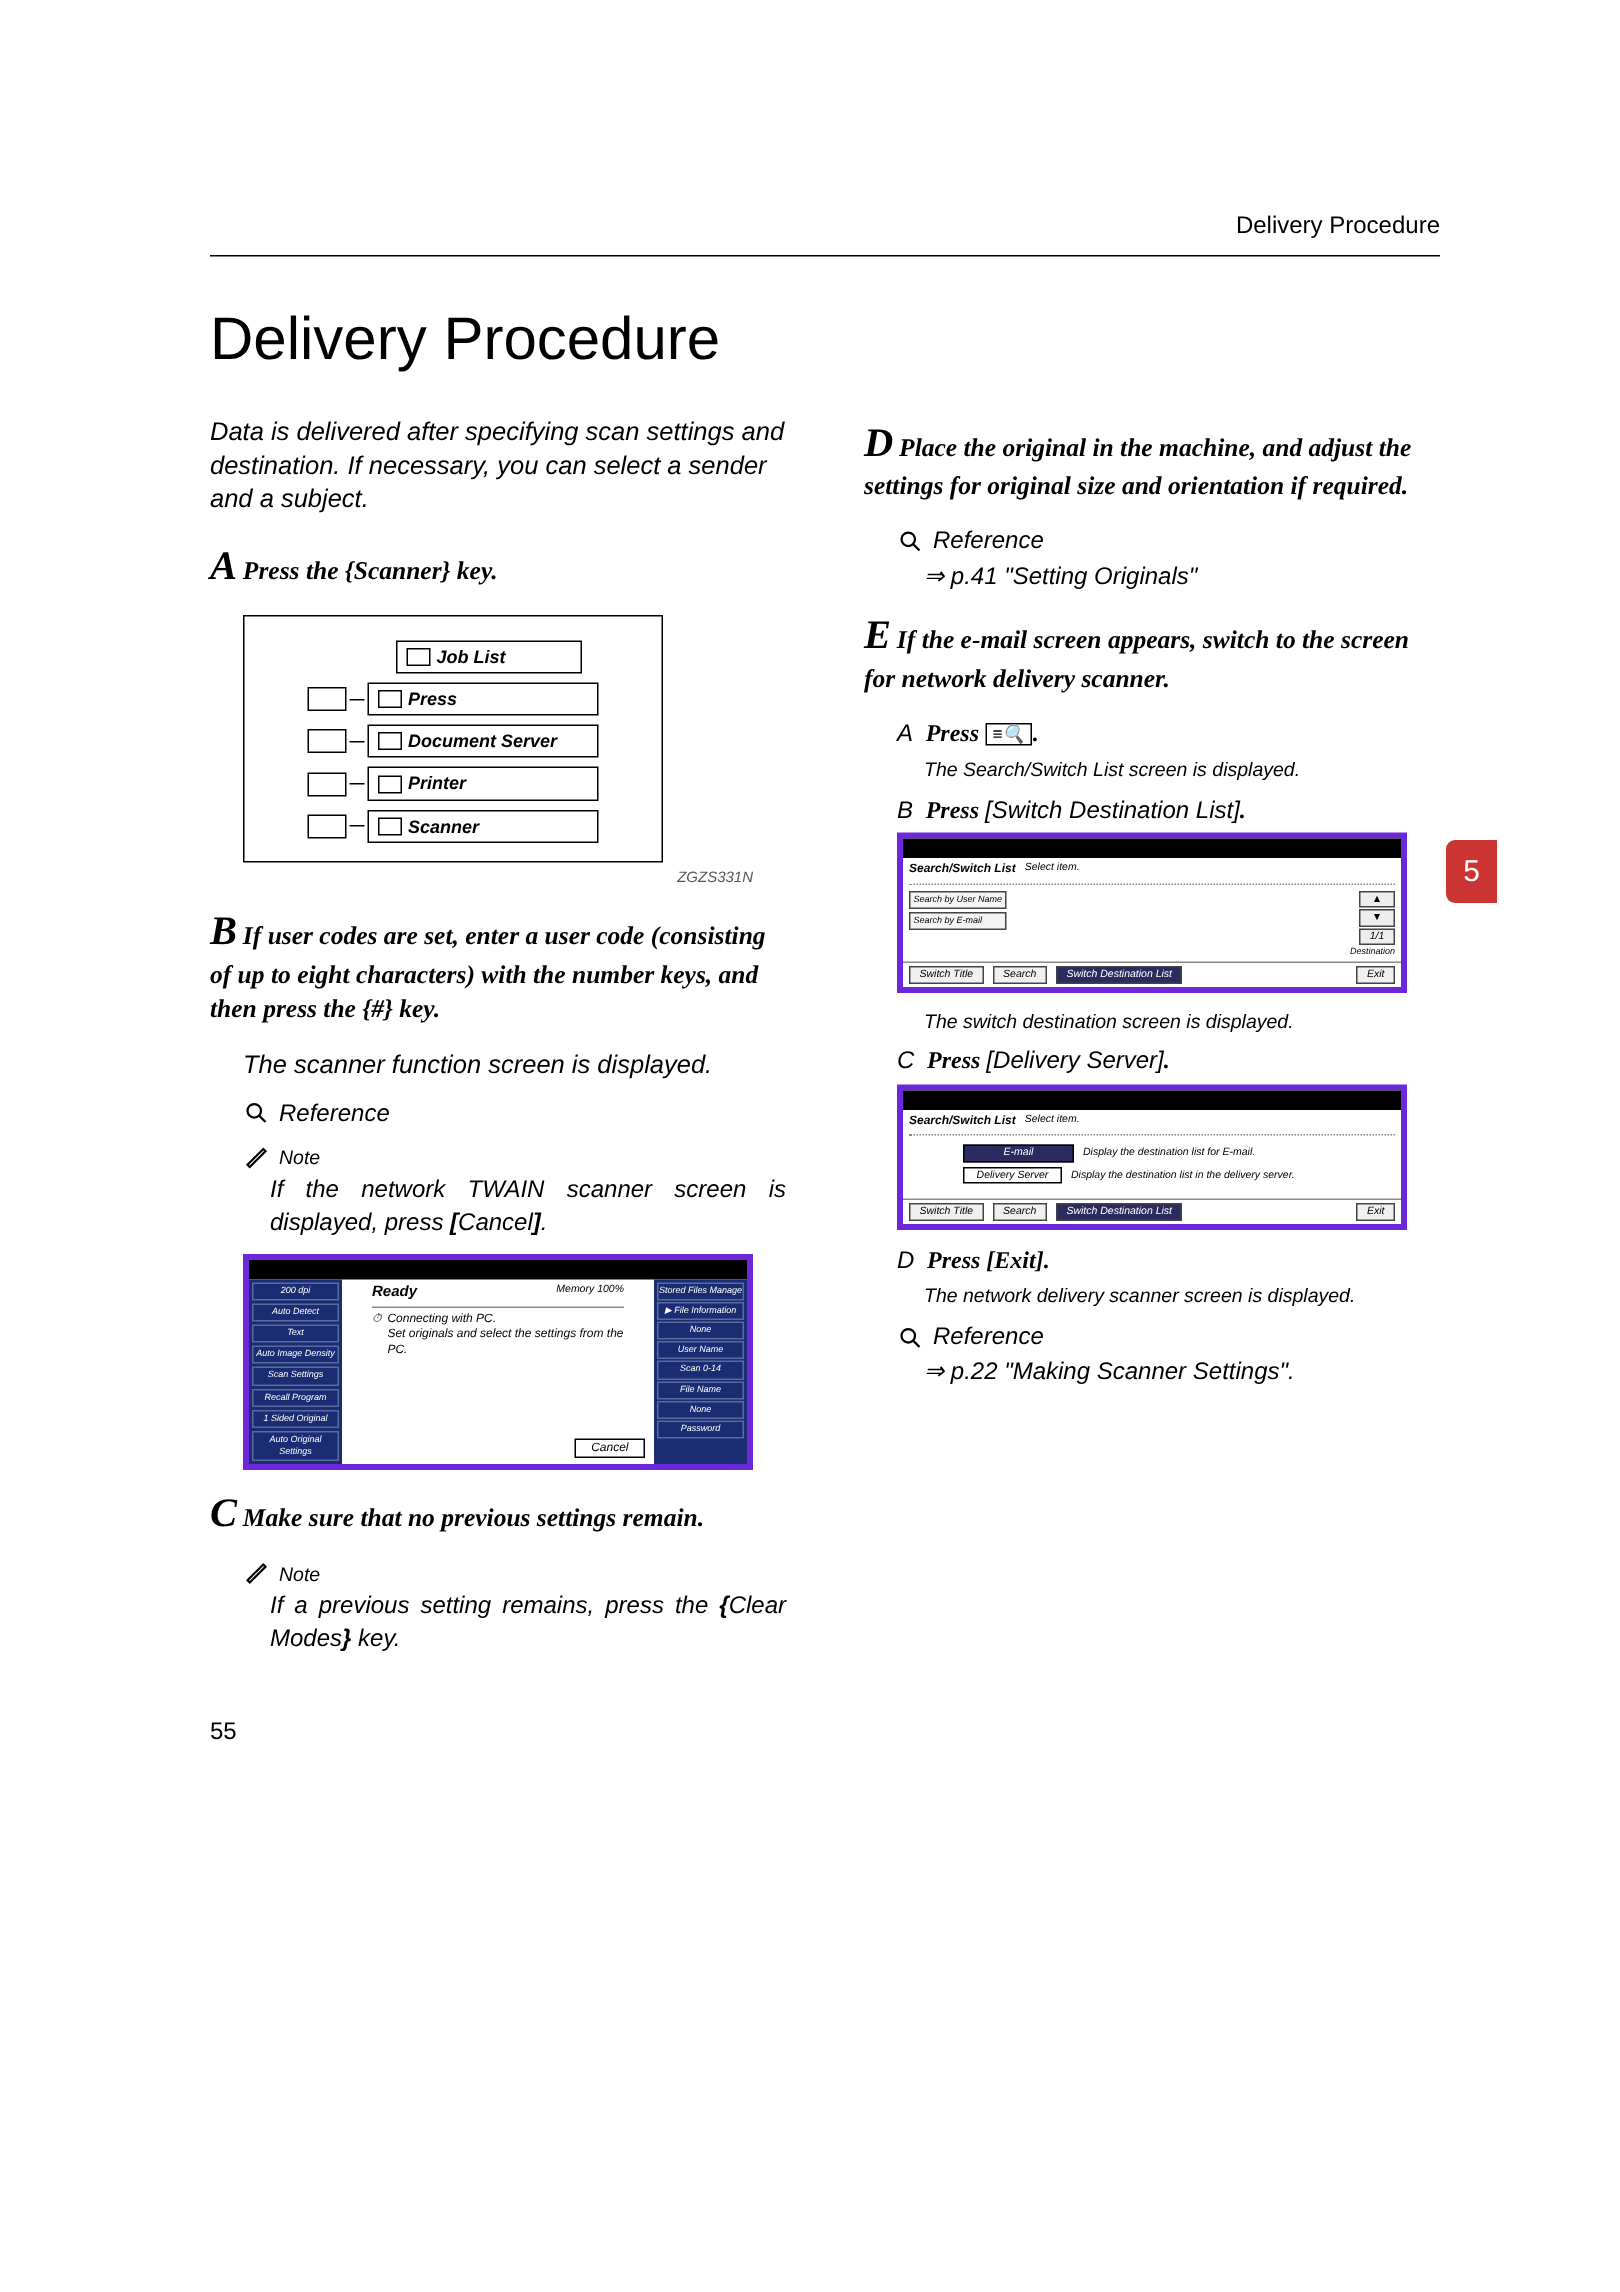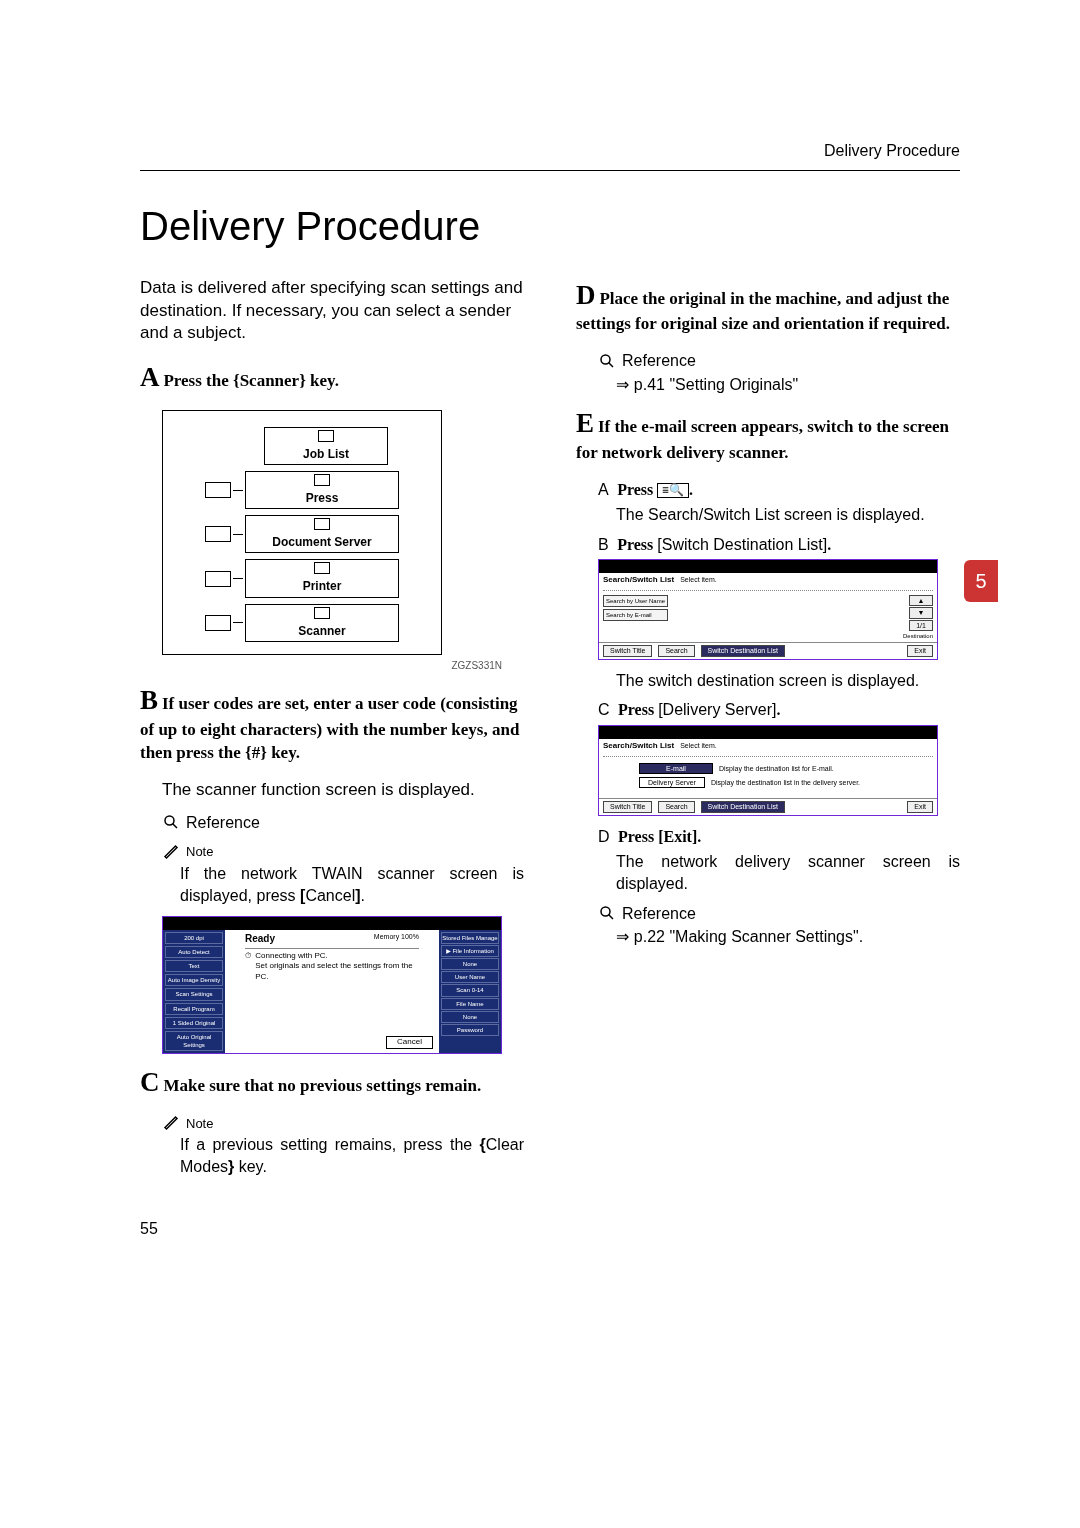--- a/index.html
+++ b/index.html
@@ -28,20 +28,21 @@
     margin-bottom: 28px;
   }
   h1.title {
     font-size: 40px;
     font-weight: normal;
     margin: 0 0 24px 0;
   }
   .columns {
     display: flex;
     gap: 52px;
+    font-style: italic;
   }
   .col {
     flex: 1;
     min-width: 0;
   }
   .intro {
     font-size: 17px;
     margin-bottom: 14px;
   }
   .step {
@@ -103,21 +104,21 @@
   .substep-label {
     font-family: Arial, sans-serif;
     font-weight: normal;
     margin-right: 4px;
   }
   .substep-bold {
     font-family: "Times New Roman", serif;
     font-weight: bold;
   }
   .sub-body {
-    font-size: 16px;
+    font-size: 13px;
     margin: 2px 0 8px 40px;
     text-align: justify;
   }
   .page-number {
     text-align: left;
     font-size: 16px;
     margin-top: 30px;
   }
   
   .panel {
@@ -150,36 +151,35 @@
   }
   .key {
     border: 1px solid #000;
     padding: 2px 6px;
     font-size: 12px;
     font-weight: bold;
     display: flex;
     align-items: center;
     gap: 4px;
     min-width: 140px;
-    flex-direction: column;
   }
   .key .box {
     width: 14px; height: 10px; border: 1px solid #000;
   }
   .panel-caption {
     text-align: right;
     font-size: 10px;
     margin: 2px 22px 10px 0;
     color: #555;
   }
   
   .screenshot {
     width: 340px;
     margin: 4px 0 10px 22px;
-    border: 1px solid #6d28d9;
+    border: 4px solid #6d28d9;
     box-sizing: border-box;
     font-size: 8px;
     background: #fff;
   }
   .ss-topbar {
     background: #000;
     color: #fff;
     padding: 1px 4px;
     font-size: 8px;
     text-align: right;

